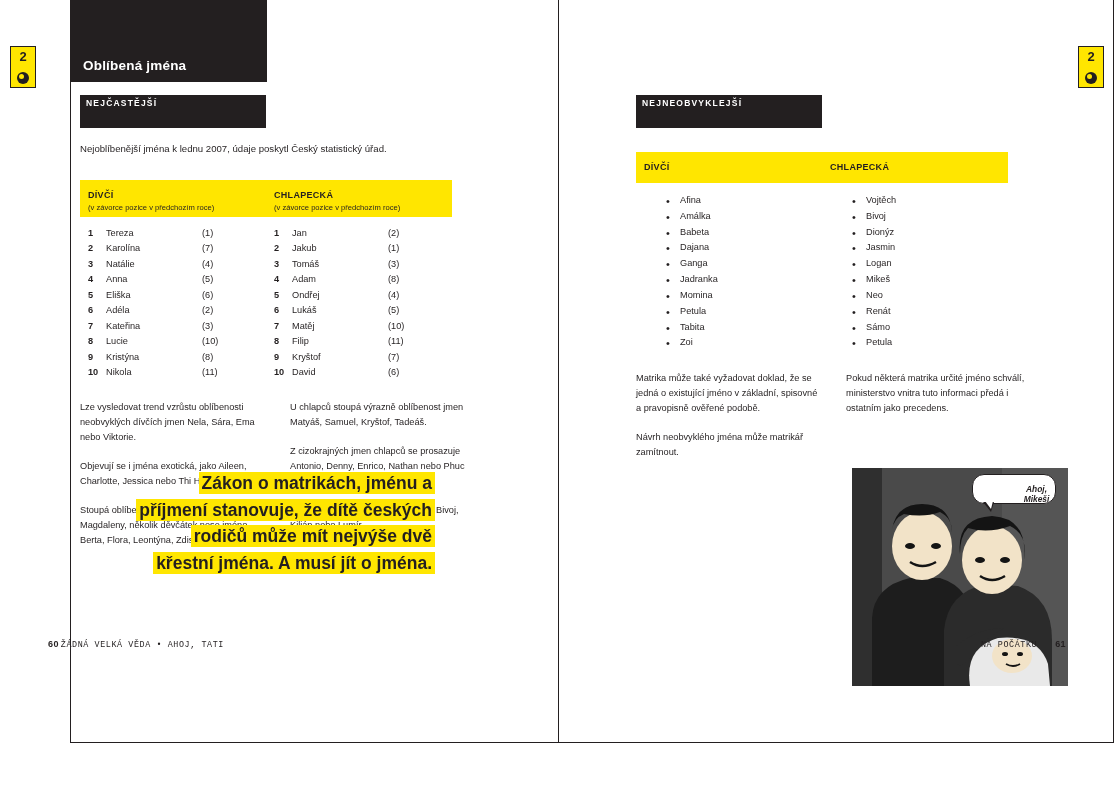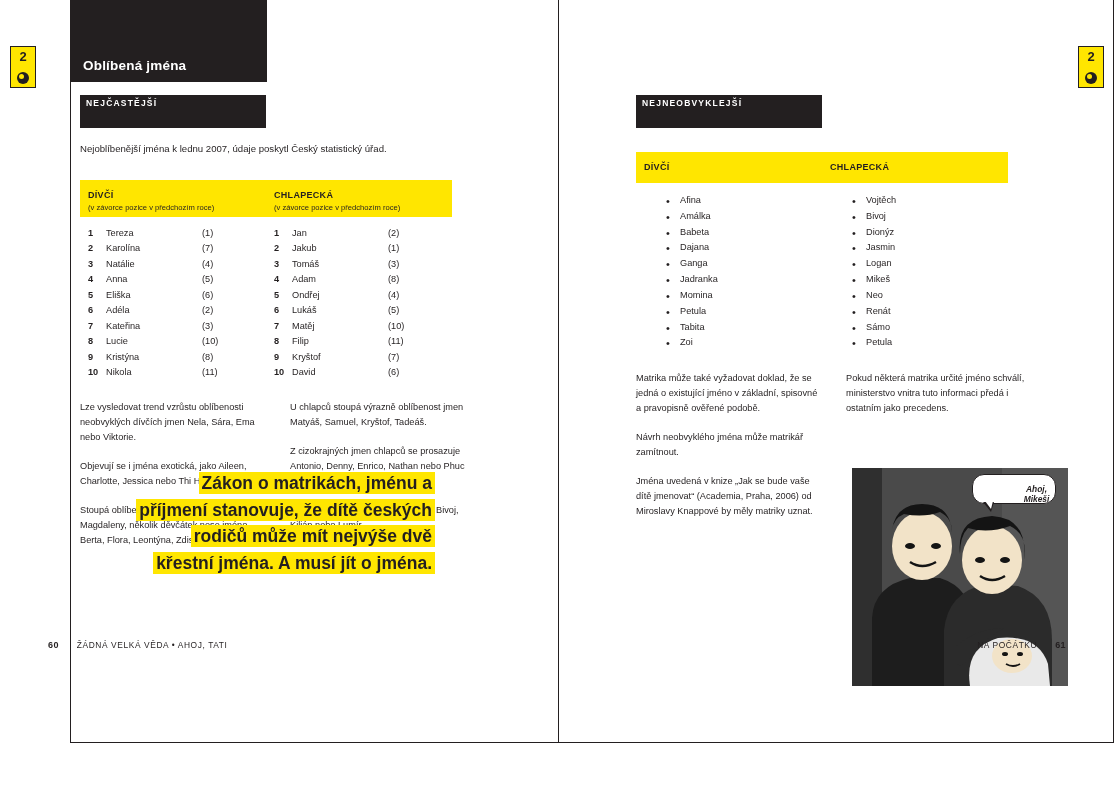--- a/index.html
+++ b/index.html
@@ -185,27 +185,27 @@
     width: 0; height: 0;
     border-left: 6px solid transparent;
     border-right: 2px solid transparent;
     border-top: 8px solid #ffffff;
   }
   
   .footer-left {
     position: absolute; left: 48px; bottom: 26px;
     font-size: 8.4px; color: #231f20; letter-spacing: .4px;
   }
-  .footer-left .pg { font-weight: bold; margin-right: 18px; font-size: 9px; }
+  .footer-left .pg { font-weight: bold; margin-right: 2px; font-size: 9px; }
   .footer-right {
     position: absolute; right: 48px; bottom: 26px;
     font-size: 8.4px; color: #231f20; letter-spacing: .4px;
   }
   .footer-right .pg { font-weight: bold; margin-left: 18px; font-size: 9px; }
-  .caps { text-transform: uppercase; letter-spacing: .6px; }
+  .caps { text-transform: uppercase; letter-spacing: .6px; font-family: Liberation Mono, monospace; }
 </style>
 </head>
 <body>
 
 <div class="page">
 
   <div class="spread-border"></div>
   <div class="gutter"></div>
 
   <div class="chapter-tab">
@@ -401,21 +401,20 @@
           <li>Sámo</li>
           <li>Petula</li>
         </ul>
       </div>
     </div>
 
     <div class="paras">
       <div class="para-col">
         <p>Matrika může také vyžadovat doklad, že se jedná o existující jméno v základní, spisovné a pravopisně ověřené podobě.</p>
         <p>Návrh neobvyklého jména může matrikář zamítnout.</p>
-        <p>Jména uvedená v knize „Jak se bude vaše dítě jmenovat“ (Academia, Praha, 2006) od Miroslavy Knappové by měly matriky uznat.</p>
       </div>
       <div class="para-col">
         <p>Pokud některá matrika určité jméno schválí, ministerstvo vnitra tuto informaci předá i ostatním jako precedens.</p>
       </div>
     </div>
 
     
     <div class="illustration">
       <svg width="216" height="218" viewBox="0 0 216 218">
         <rect x="0" y="0" width="216" height="218" fill="#3a3a3a"></rect>

